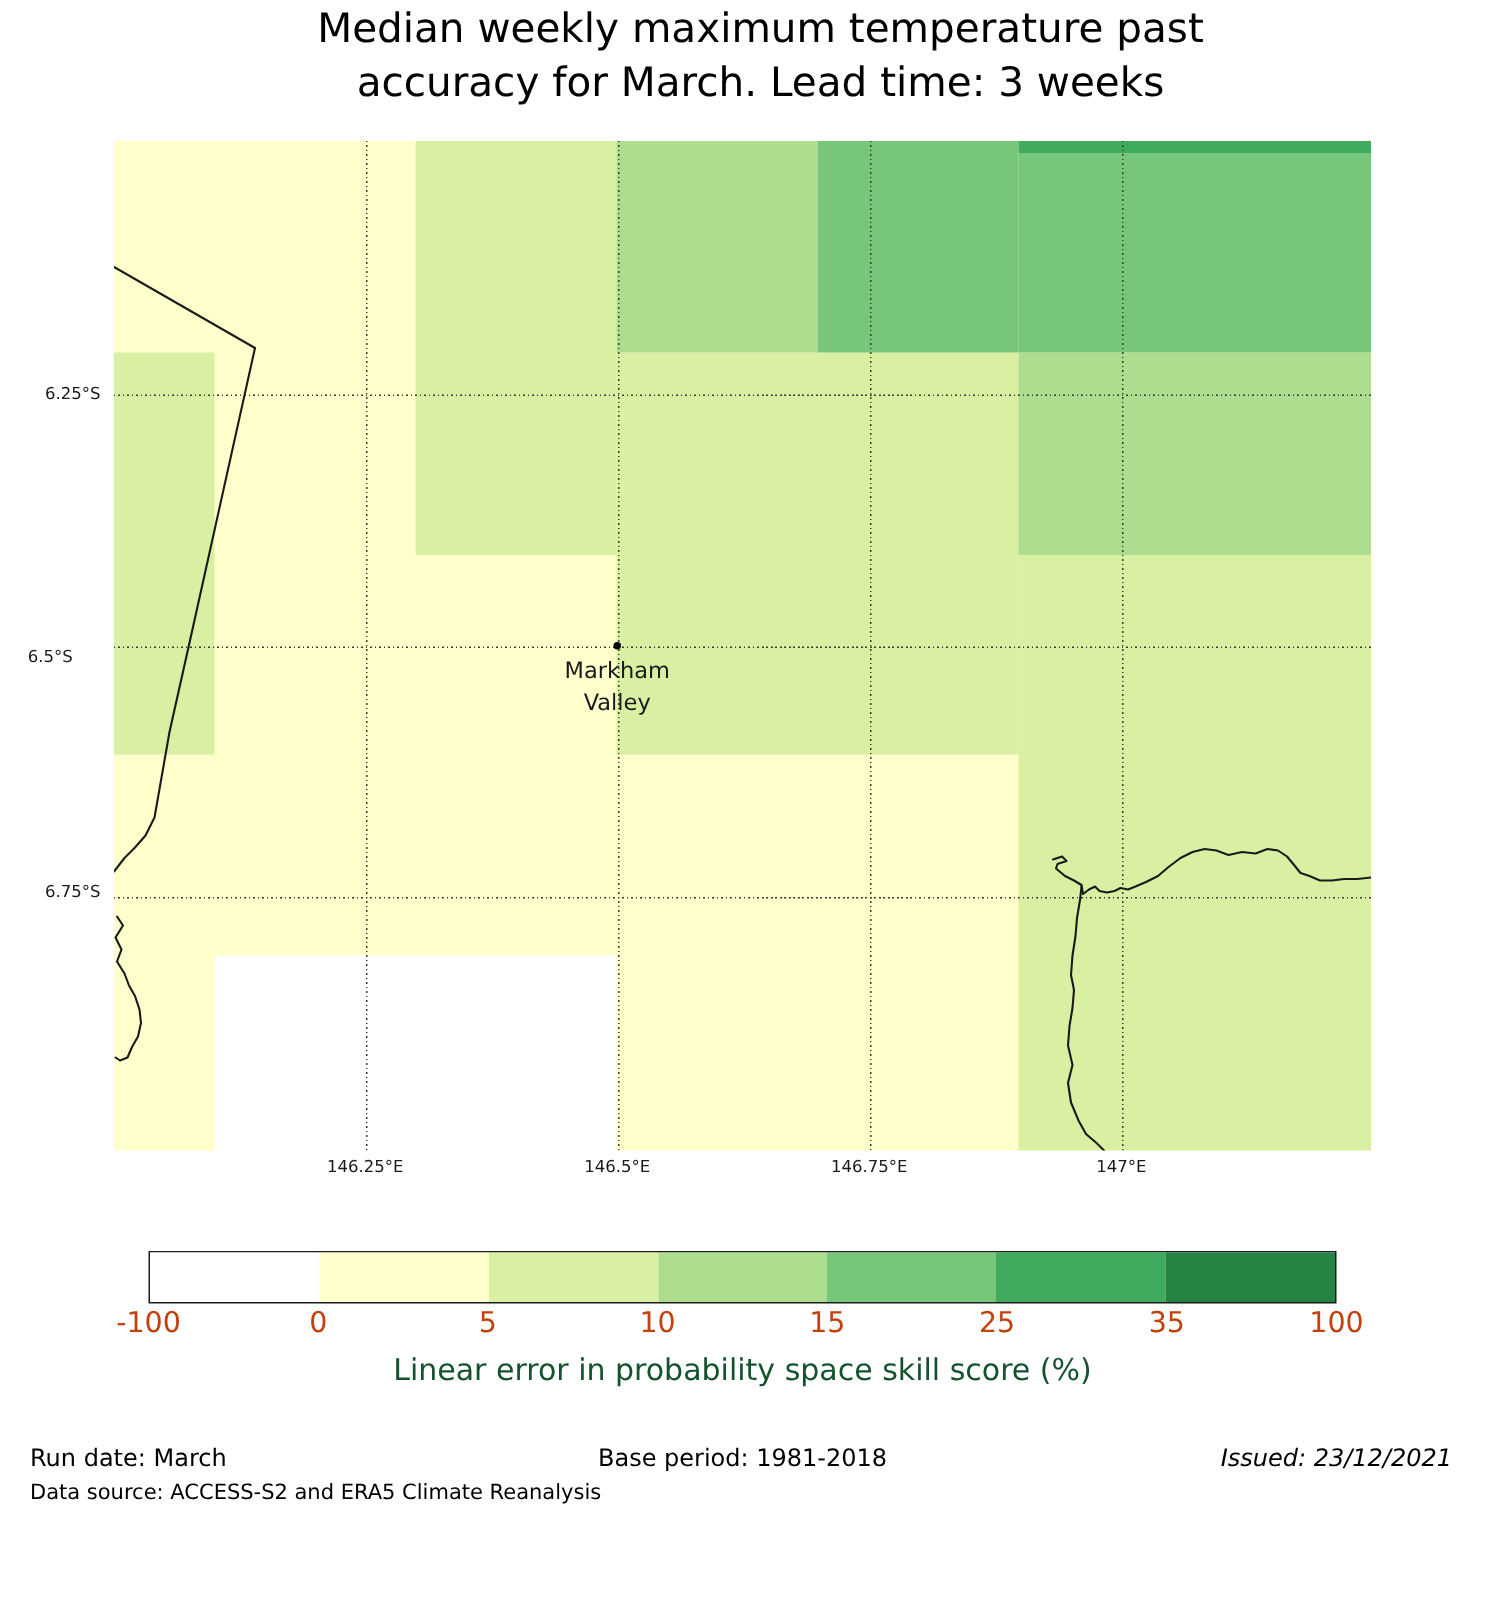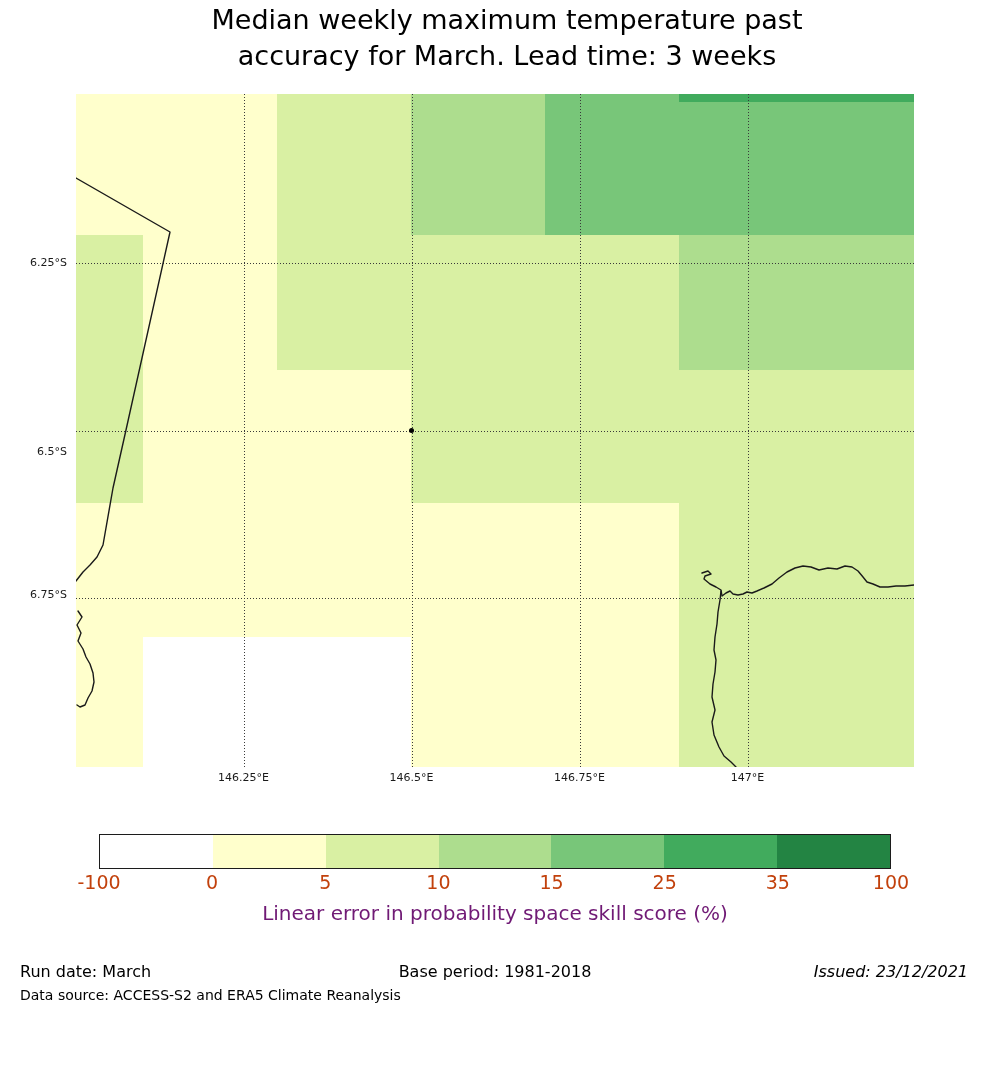--- a/index.html
+++ b/index.html
@@ -16,21 +16,21 @@
   #coast{position:absolute;left:0;top:0;width:838px;height:673px;}
   .coast-path{fill:none;stroke:#1a1a1a;stroke-width:1.4;stroke-linejoin:round;stroke-linecap:round;}
   .marker-dot{position:absolute;width:5px;height:5px;border-radius:50%;background:#000;}
   .marker-label{position:absolute;width:140px;text-align:center;font-size:15px;line-height:21px;color:#1a1a1a;}
   .ytick{position:absolute;left:0;width:67px;text-align:right;font-size:11px;line-height:13px;color:#1a1a1a;}
   .xtick{position:absolute;width:80px;text-align:center;font-size:11px;line-height:13px;color:#1a1a1a;}
   .cbar{position:absolute;left:99px;top:834px;width:792px;height:35px;
         border:1px solid #1c1c1c;box-sizing:border-box;display:flex;}
   .cbar-seg{flex:1 1 0;height:100%;}
   .cbar-num{position:absolute;top:871px;width:90px;text-align:center;font-size:19px;color:#c2410c;}
-  .cbar-label{position:absolute;left:0;top:901px;width:990px;text-align:center;font-size:20px;color:#701a75;}
+  .cbar-label{position:absolute;left:0;top:901px;width:990px;text-align:center;font-size:20px;color:#14532d;}
   .foot-left{position:absolute;left:20px;top:962px;font-size:16px;}
   .foot-center{position:absolute;left:0;top:962px;width:990px;text-align:center;font-size:16px;}
   .foot-right{position:absolute;right:22px;top:962px;font-size:16px;font-style:italic;}
   .foot-source{position:absolute;left:20px;top:987px;font-size:14px;}
   .foot-copy{position:absolute;left:20px;top:1004px;font-size:12.5px;}
 </style>
 </head>
 <body>
 
 <div class="canvas">
@@ -58,25 +58,29 @@
       <div class="gridline-h" style="top: 168.5px;"></div>
       <div class="gridline-h" style="top: 336.5px;"></div>
       <div class="gridline-h" style="top: 503.5px;"></div>
       <svg id="coast" viewBox="0 0 838 673">
         <path d="M 0,84 L 94,138 L 50,336 L 37,394 L 27,451 L 21,463 L 14,471 L 7,478 L 0,487" class="coast-path"></path>
         <path d="M 2,517 L 6,523 L 1,531 L 5,539 L 2,547 L 7,555 L 10,563 L 14,570 L 17,579 L 18,588 L 16,597 L 12,604 L 9,611 L 4,613 L 1,611" class="coast-path"></path>
         <path d="M 626,479 L 632,477 L 635,480 L 629,482 L 628,485 L 634,490 L 640,493 L 645,496 L 646,502 L 650,499 L 654,497 L 657,500 L 662,501 L 667,500 L 671,498 L 676,499 L 681,497 L 688,494 L 696,490 L 703,484 L 711,478 L 719,474 L 727,472 L 735,473 L 743,476 L 752,474 L 761,475 L 769,472 L 776,473 L 782,477 L 787,483 L 791,488 L 797,490 L 804,493 L 812,493 L 820,492 L 829,492 L 838,491" class="coast-path"></path>
         <path d="M 645,497 L 644,506 L 642,518 L 641,530 L 639,543 L 638,556 L 640,566 L 639,578 L 637,590 L 636,603 L 639,616 L 636,628 L 638,641 L 643,653 L 648,662 L 655,668 L 660,673" class="coast-path"></path>
       </svg>
     <div class="marker-dot" id="marker-dot" style="left: 333px; top: 334px;"></div>
+    <div class="marker-label" id="marker-label" style="left: 265.5px; top: 342.5px;">
+      <div>Markham</div>
+      <div>Valley</div>
+    </div>
   </div>
 
   <div id="axis-labels">
       <div class="ytick" style="top: 255.5px;">6.25°S</div>
-      <div class="ytick" style="top: 445px;">6.5°S</div>
+      <div class="ytick" style="top: 431px; text-align: center;">6.5°S</div>
       <div class="ytick" style="top: 588px;">6.75°S</div>
       <div class="xtick" style="left: 203.5px; top: 771px;">146.25°E</div>
       <div class="xtick" style="left: 371.5px; top: 771px;">146.5°E</div>
       <div class="xtick" style="left: 539.5px; top: 771px;">146.75°E</div>
       <div class="xtick" style="left: 707.5px; top: 771px;">147°E</div>
     </div>
 
   <div class="cbar" id="cbar">
       <div class="cbar-seg" style="background: rgb(255, 255, 255);"></div>
       <div class="cbar-seg" style="background: rgb(255, 255, 204);"></div>

